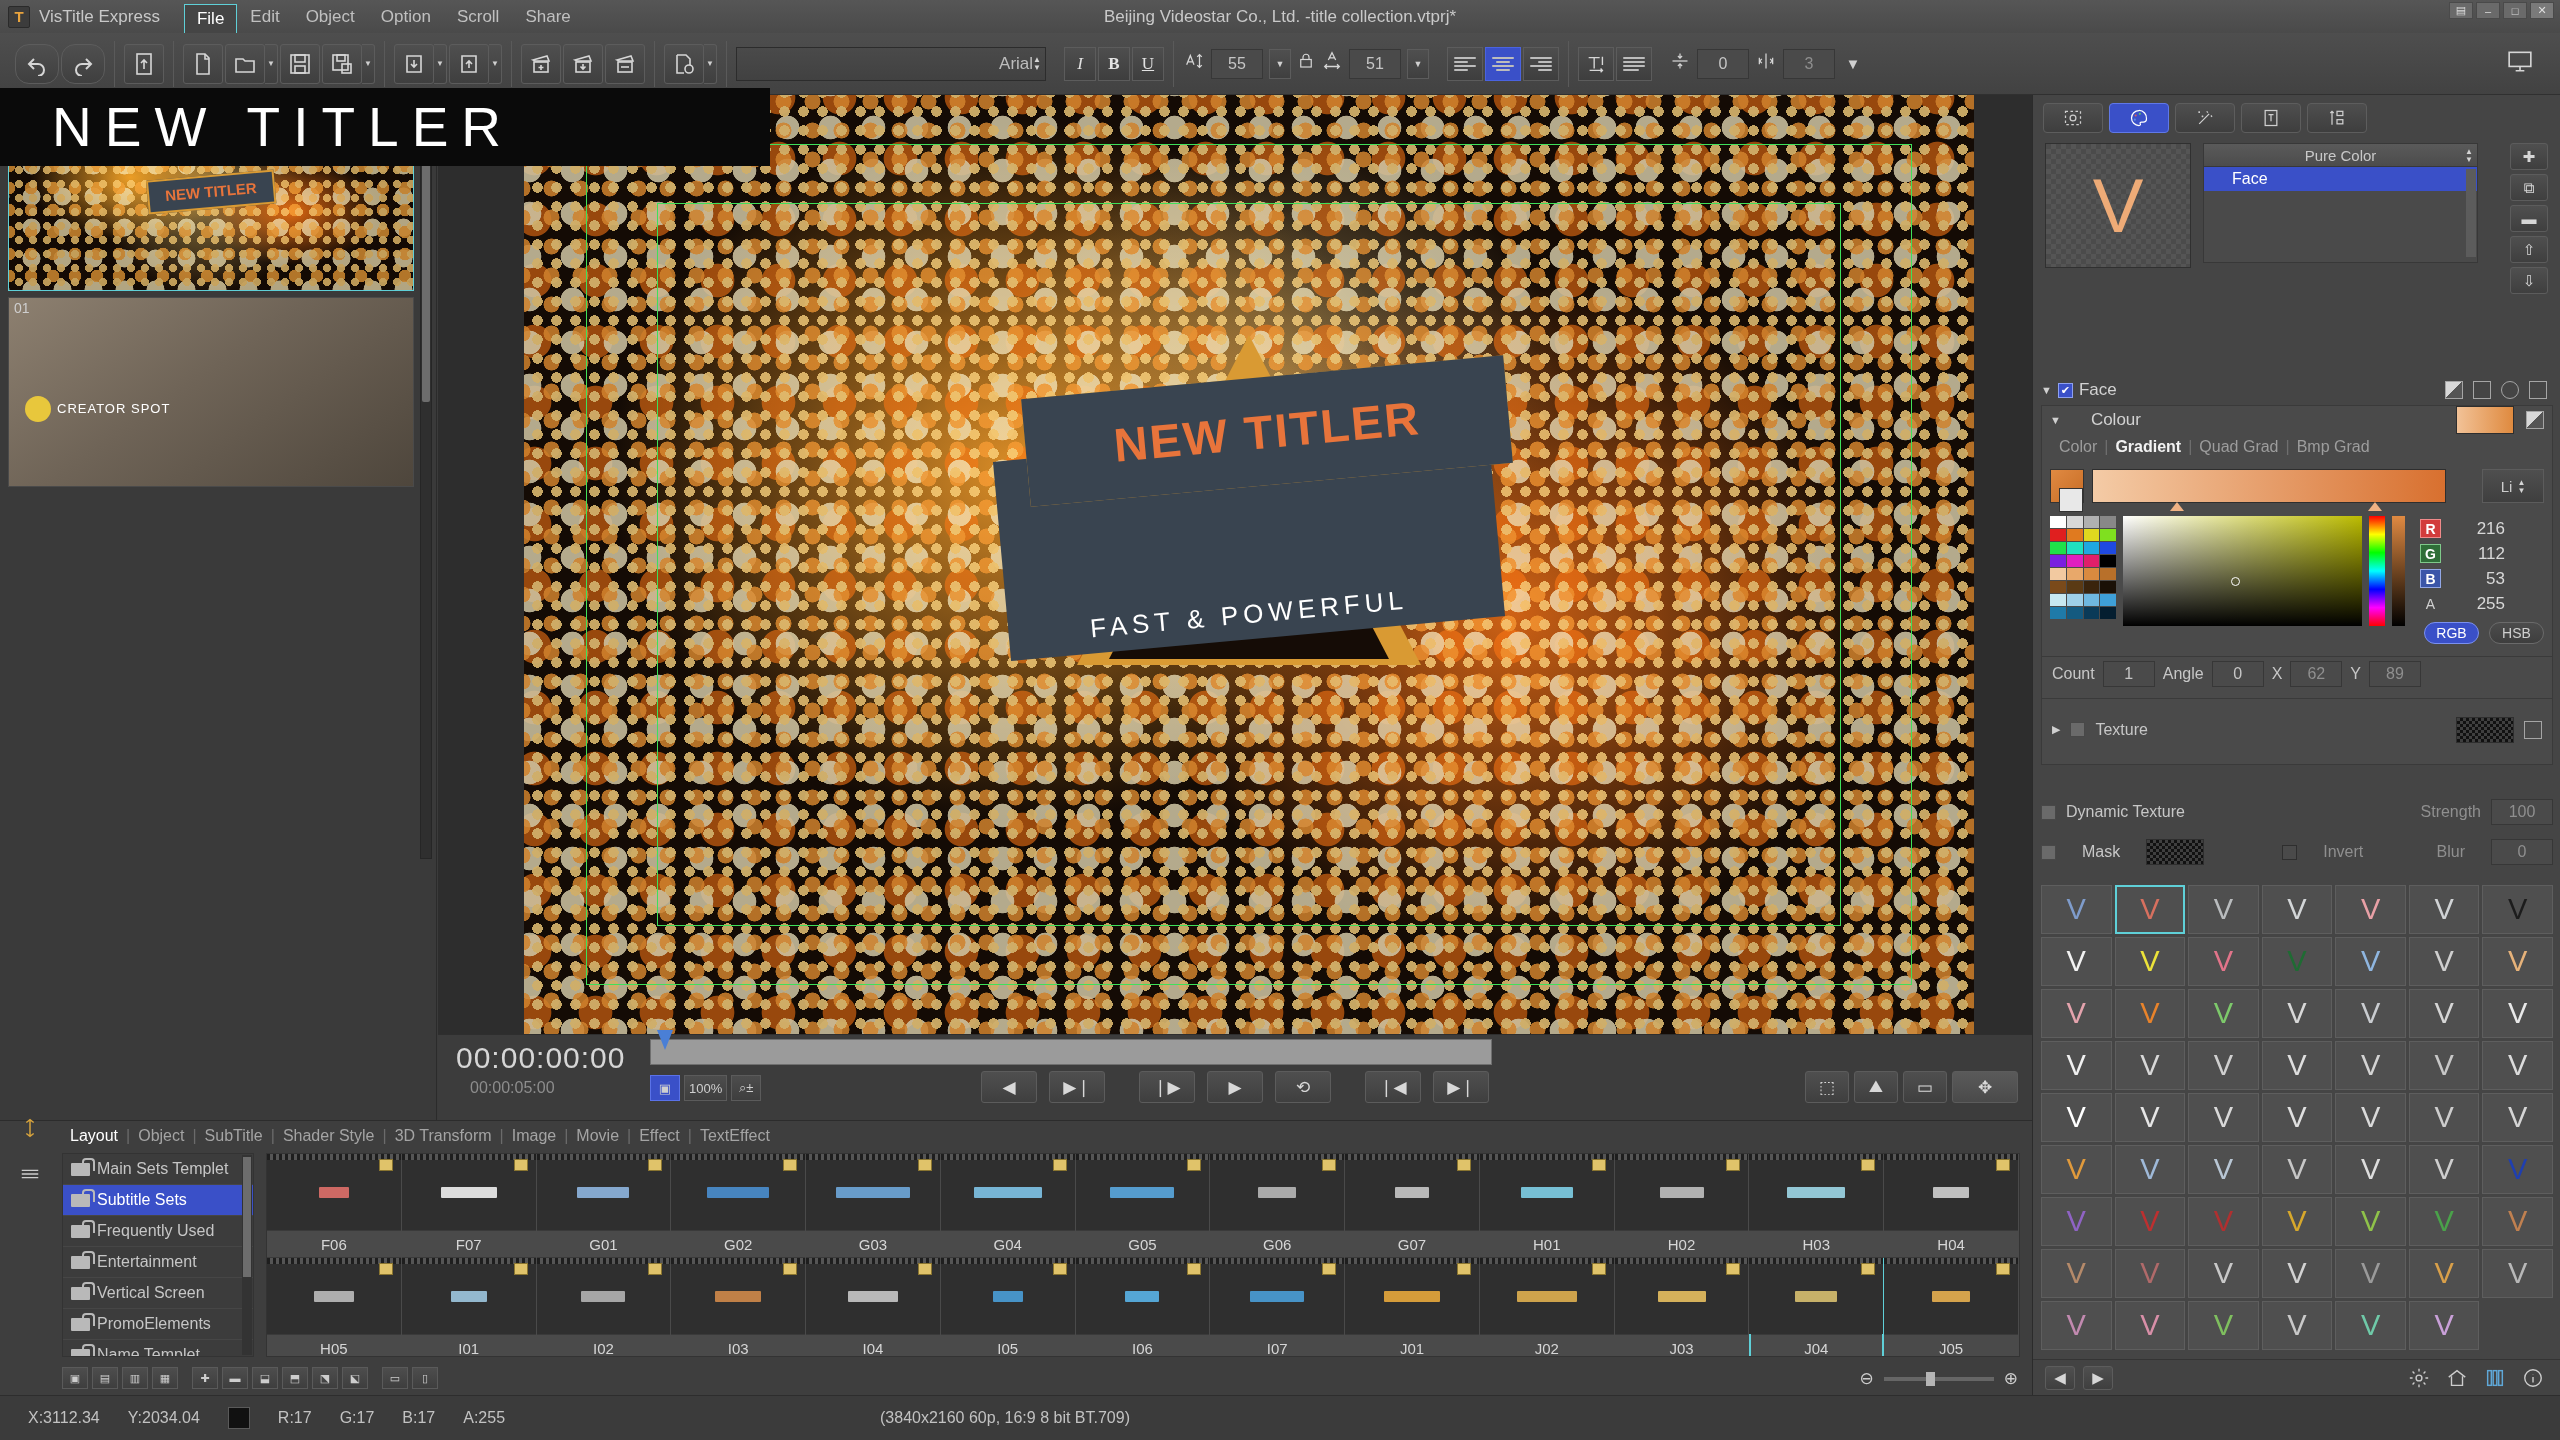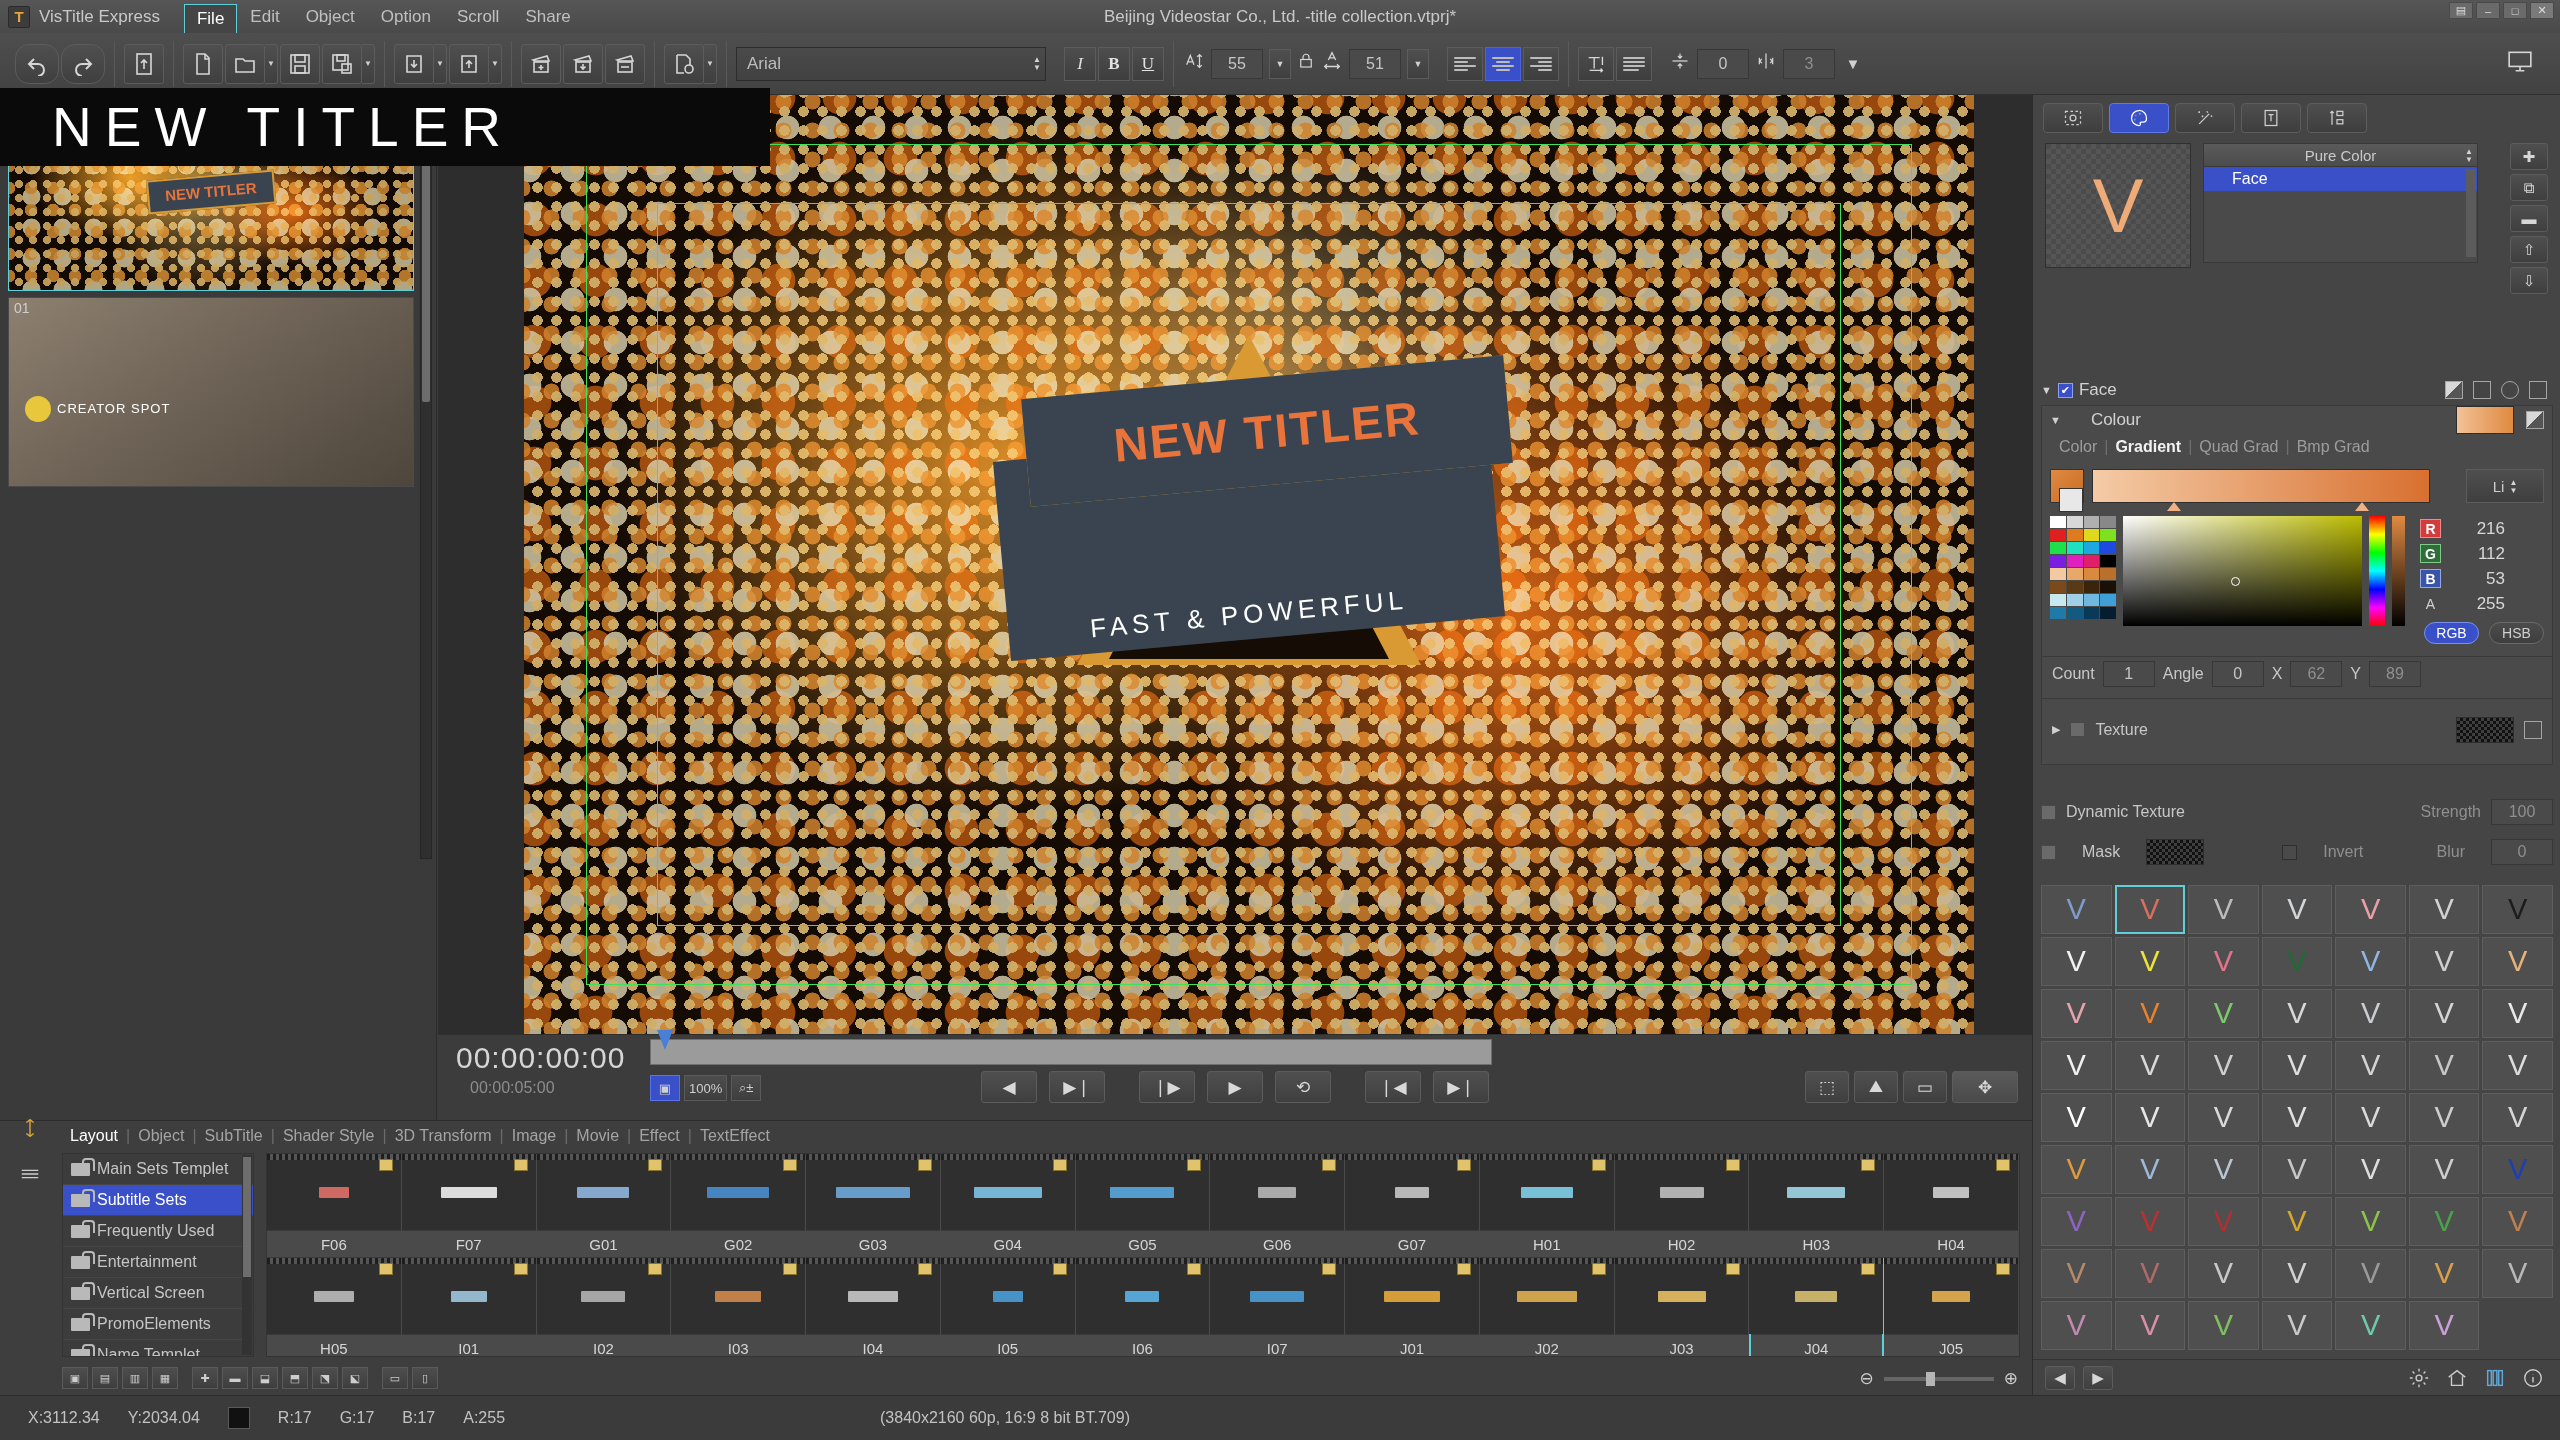--- a/index.html
+++ b/index.html
@@ -34,21 +34,21 @@
     border:1px solid #5c5c5c; border-radius:3px; display:flex; align-items:center;
     justify-content:center; color:#cfcfcf; }
   .tbtn.round { border-radius:14px; width:44px; }
   .tbtn svg { width:24px; height:24px; }
   .caret { width:13px; height:40px; background:linear-gradient(#4f4f4f,#3f3f3f);
     border:1px solid #5c5c5c; border-left:none; border-radius:0 3px 3px 0;
     display:flex; align-items:center; justify-content:center; font-size:8px; color:#cfcfcf;}
   .combo-wrap { display:flex; }
   #fontbox { width:310px; height:34px; background:linear-gradient(#4a4a4a,#414141);
     border:1px solid #2c2c2c; display:flex; align-items:center; padding:0 4px 0 10px;
-    color:#bdbdbd; font-size:17px; justify-content:space-between; }
+    color:#bdbdbd; font-size:17px; justify-content:flex-end; }
   .spin { display:flex; flex-direction:column; gap:1px; }
   .spin i { font-style:normal; font-size:8px; line-height:7px; color:#d5d5d5; }
   .styleb { width:32px; height:34px; background:linear-gradient(#4e4e4e,#3e3e3e);
     border:1px solid #5c5c5c; display:flex; align-items:center; justify-content:center;
     color:#e2e2e2; font-size:17px; }
   .numfield { width:52px; height:30px; background:#4a4a4a; border:1px solid #373737;
     display:flex; align-items:center; justify-content:center; color:#c6c6c6; font-size:16px; }
   .numfield.dim { color:#8e8e8e; }
   .dbtn { width:22px; height:30px; background:linear-gradient(#4f4f4f,#3f3f3f);
     border:1px solid #5c5c5c; display:flex; align-items:center; justify-content:center;
@@ -206,21 +206,21 @@
   .gsep { color:#6e6e6e; }
   #gradRow { display:flex; align-items:center; padding:6px 8px 0; gap:8px; height:46px;}
   #eyedrop { width:34px; height:34px; background:linear-gradient(135deg,#e08a42,#c76c25);
     border:1px solid #333; position:relative; }
   #eyedrop:after { content:""; position:absolute; left:8px; bottom:-10px; width:22px; height:22px;
     background:#e8e8e8; border:1px solid #333; }
   #gradBar { flex:1; height:34px; background:linear-gradient(90deg,#f4cba6,#d8702f);
     border:1px solid #2e2e2e; position:relative; }
   .gstop { position:absolute; bottom:-9px; width:0; height:0; border-left:7px solid transparent;
     border-right:7px solid transparent; border-bottom:9px solid #f0b284; }
-  #liBtn { width:78px; height:34px; background:linear-gradient(#4f4f4f,#3f3f3f);
+  #liBtn { width:62px; height:34px; background:linear-gradient(#4f4f4f,#3f3f3f);
     border:1px solid #5c5c5c; display:flex; align-items:center; justify-content:center;
     gap:5px; color:#ccc; font-size:15px;margin-left:28px; }
   #pickerRow { display:flex; padding:10px 8px 0; gap:7px; height:120px; }
   #swGrid { width:66px; display:grid; grid-template-columns:repeat(4,1fr);
     grid-auto-rows:12px; gap:1px; }
   #sv { flex:1; position:relative;
     background:linear-gradient(to top,#000,transparent),linear-gradient(to right,#fff,#bb0); }
   #sv .dot { position:absolute; left:45%; top:55%; width:9px; height:9px; border:1px solid #fff;
     border-radius:50%; }
   #hue { width:16px; background:linear-gradient(to bottom,#f00,#ff0,#0f0,#0ff,#00f,#f0f,#f00); }

